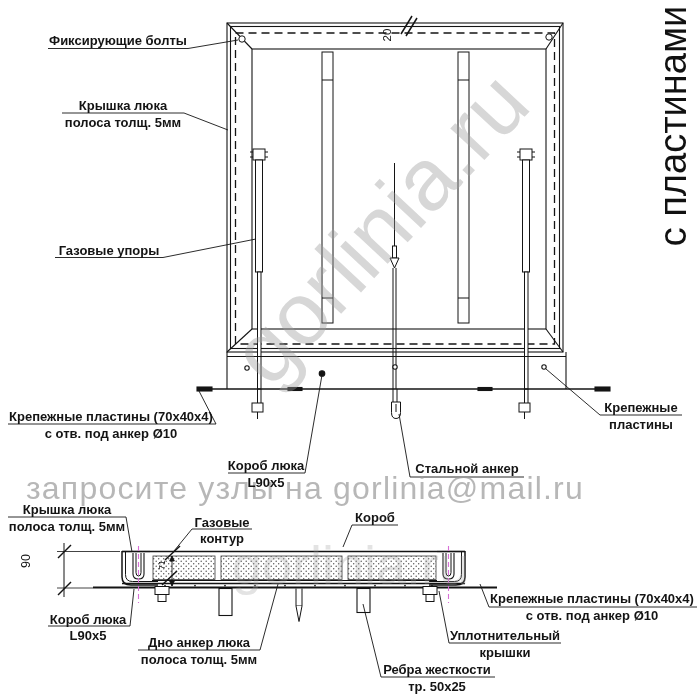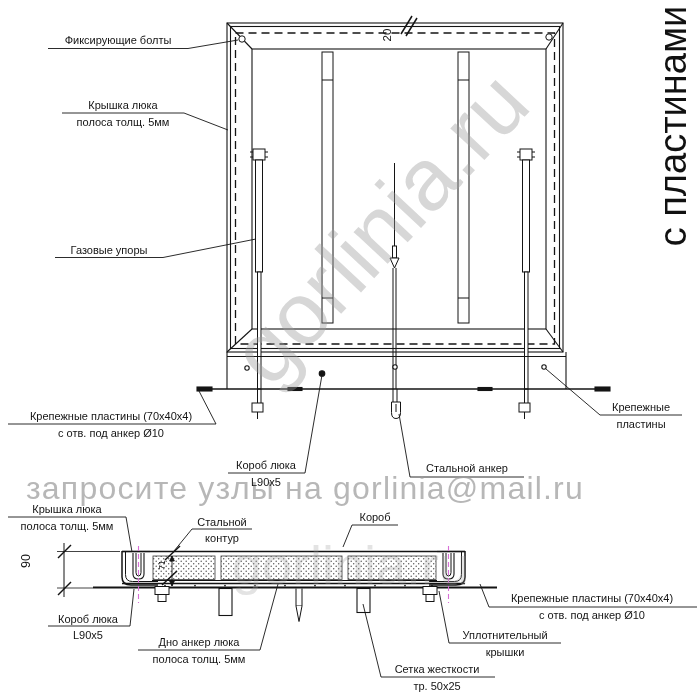--- a/index.html
+++ b/index.html
@@ -3,22 +3,22 @@
 <meta charset="utf-8">
 <style>
   html,body{margin:0;padding:0;background:#fff;}
   #canvas{position:relative;width:700px;height:700px;background:#fff;overflow:hidden;
           font-family:"Liberation Sans",sans-serif;}
   svg{position:absolute;left:0;top:0;z-index:1;}
   .wm{position:absolute;z-index:2;color:#9c9c9c;white-space:nowrap;pointer-events:none;}
   .wm-diag{left:380px;top:228px;font-size:88px;opacity:.40;transform:translate(-50%,-50%) rotate(-47deg);}
   .wm-email{left:26px;top:470px;font-size:32px;opacity:.72;letter-spacing:1.2px;}
   .wm-bottom{left:232px;top:534px;font-size:54px;opacity:.28;}
-  .lbl{position:absolute;z-index:3;font-size:11px;line-height:15px;color:#141414;
-       text-align:center;white-space:nowrap;}
+  .lbl{position:absolute;z-index:3;font-size:13px;line-height:15px;color:#141414;
+       text-align:center;white-space:nowrap;font-weight:bold;}
   .dim{position:absolute;z-index:3;color:#141414;white-space:nowrap;}
   .dim20{left:381px;top:29px;font-size:11.5px;transform:rotate(-90deg);}
   .dim90{left:19px;top:554px;font-size:12.5px;transform:rotate(-90deg);}
   .dim71{left:157px;top:560px;font-size:8.5px;transform:rotate(-90deg);}
   .side-note{position:absolute;z-index:3;left:673px;top:126px;font-size:38px;color:#111;
        white-space:nowrap;transform:translate(-50%,-50%) rotate(-90deg);}
 </style>
 </head>
 <body>
 
@@ -259,27 +259,27 @@
 <div class="lbl" style="left:6px;top:409px;width:210px">Крепежные пластины (70х40х4)</div>
 <div class="lbl" style="left:6px;top:426px;width:210px">с отв. под анкер Ø10</div>
 <div class="lbl" style="left:226px;top:458px;width:80px">Короб люка</div>
 <div class="lbl" style="left:226px;top:475px;width:80px">L90х5</div>
 <div class="lbl" style="left:408px;top:461px;width:118px">Стальной анкер</div>
 <div class="lbl" style="left:598px;top:400px;width:86px">Крепежные</div>
 <div class="lbl" style="left:598px;top:417px;width:86px">пластины</div>
 
 <div class="lbl" style="left:6px;top:502px;width:122px">Крышка люка</div>
 <div class="lbl" style="left:4px;top:519px;width:126px">полоса толщ. 5мм</div>
-<div class="lbl" style="left:190px;top:515px;width:64px">Стальной</div>
+<div class="lbl" style="left:190px;top:515px;width:64px">Газовые</div>
 <div class="lbl" style="left:190px;top:531px;width:64px">контур</div>
 <div class="lbl" style="left:350px;top:510px;width:50px">Короб</div>
 <div class="lbl" style="left:46px;top:612px;width:84px">Короб люка</div>
 <div class="lbl" style="left:46px;top:628px;width:84px">L90х5</div>
 <div class="lbl" style="left:136px;top:635px;width:126px">Дно анкер люка</div>
 <div class="lbl" style="left:134px;top:652px;width:130px">полоса толщ. 5мм</div>
-<div class="lbl" style="left:379px;top:662px;width:116px">Сетка жесткости</div>
+<div class="lbl" style="left:379px;top:662px;width:116px">Ребра жесткости</div>
 <div class="lbl" style="left:379px;top:679px;width:116px">тр. 50х25</div>
 <div class="lbl" style="left:447px;top:628px;width:116px">Уплотнительный</div>
 <div class="lbl" style="left:447px;top:645px;width:116px">крышки</div>
 <div class="lbl" style="left:487px;top:591px;width:210px">Крепежные пластины (70х40х4)</div>
 <div class="lbl" style="left:487px;top:608px;width:210px">с отв. под анкер Ø10</div>
 
 </div>
 
 </body></html>

